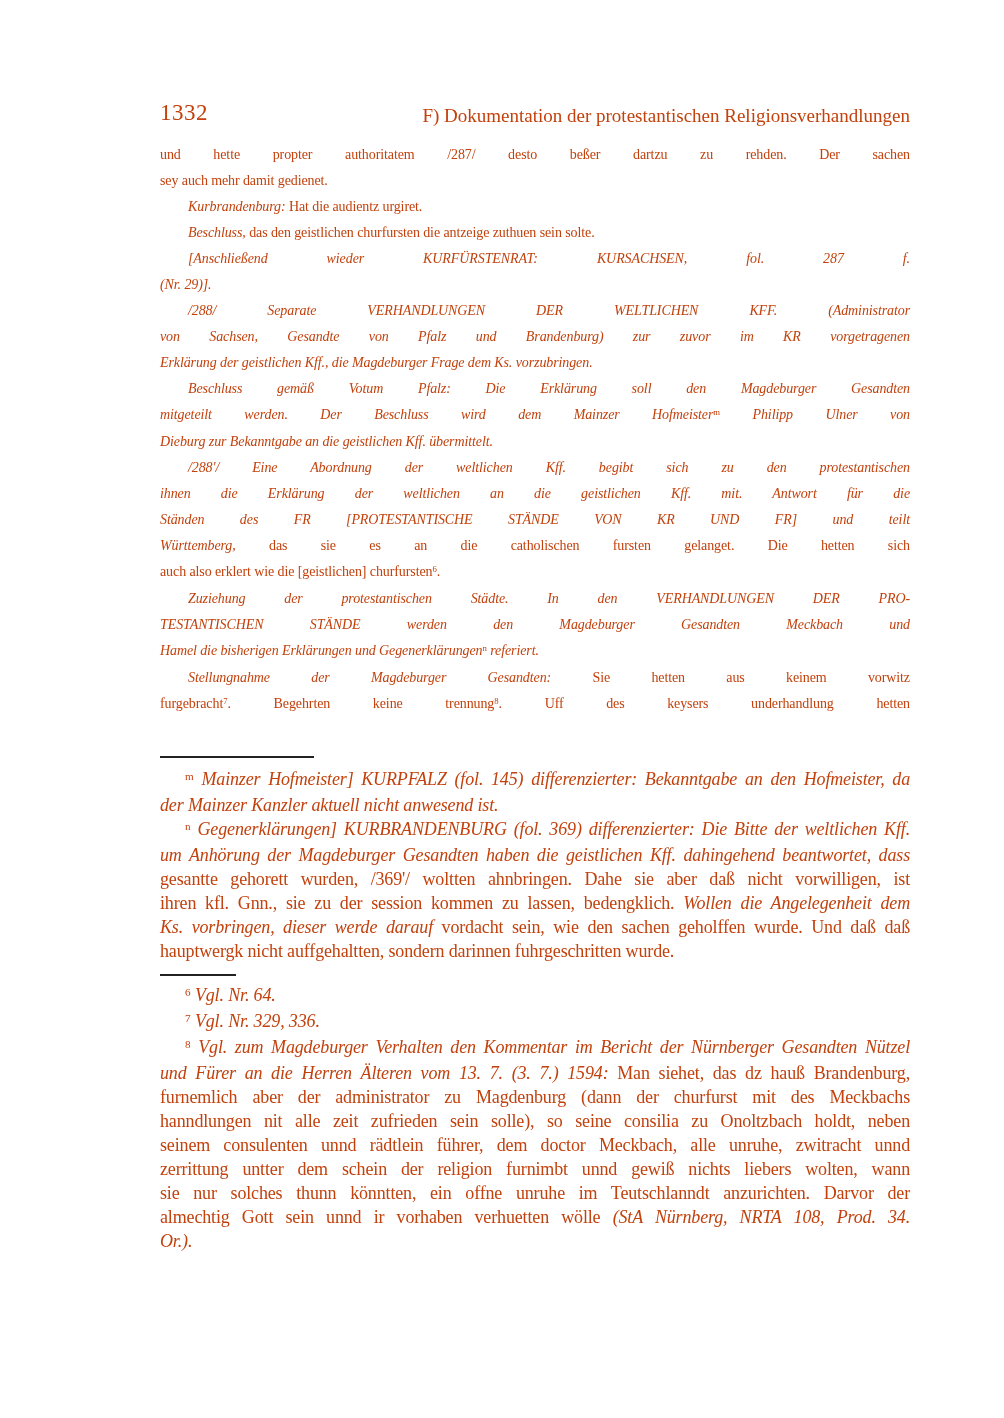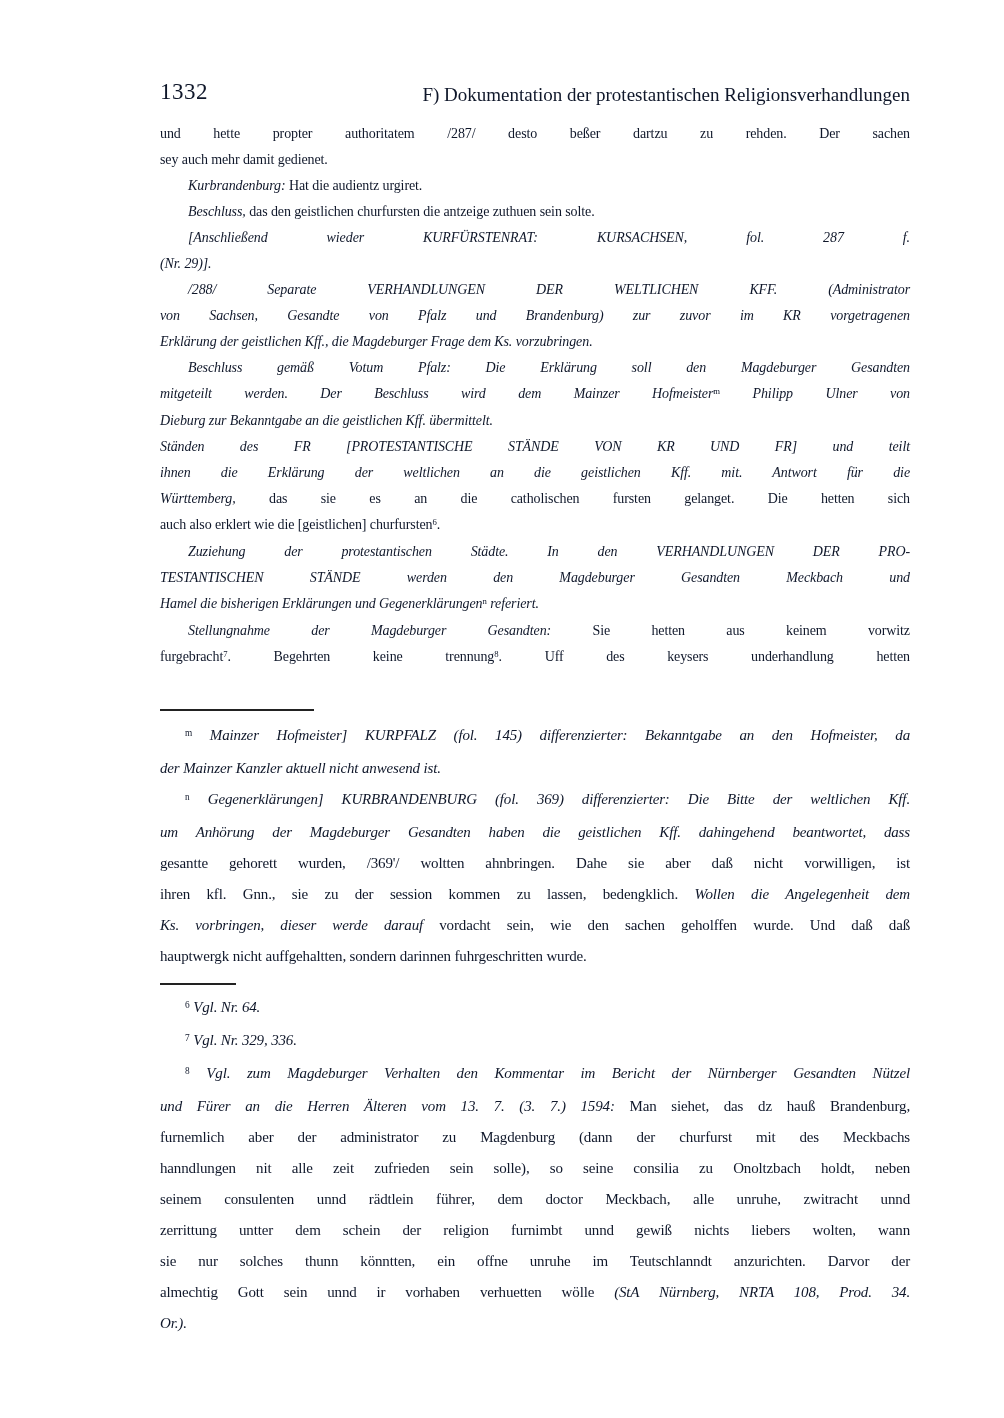--- a/index.html
+++ b/index.html
@@ -5,25 +5,25 @@
   html, body {
     margin: 0;
     padding: 0;
     background: #ffffff;
   }
   .page {
     position: relative;
     width: 1004px;
     height: 1418px;
     background: #ffffff;
-    color: #0f172a;
+    color: #c2410c;
     font-family: "Liberation Serif", serif;
     overflow: hidden;
     box-sizing: border-box;
-    padding-top: 79px;
+    padding-top: 100px;
   }
   .content {
     margin-left: 160px;
     width: 750px;
   }
   
   .running-header {
     position: relative;
     height: 30px;
   }
@@ -44,22 +44,22 @@
   }
   
   .body-text {
     margin-top: 12px;
     font-size: 14px;
     line-height: 26px;
     letter-spacing: -0.1px;
   }
   
   .footnotes {
-    font-size: 15px;
-    line-height: 31px;
+    font-size: 18px;
+    line-height: 24px;
     letter-spacing: -0.15px;
   }
   .fn-rule {
     height: 2px;
     background: #222222;
   }
   .rule-letters {
     width: 154px;
     margin: 38px 0 9px 0;
   }
@@ -121,22 +121,23 @@
           <div class="line jl ind"><span class="seg-i">/288/ Separate VERHANDLUNGEN DER WELTLICHEN KFF. (Administrator</span></div>
           <div class="line jl"><span class="seg-i">von Sachsen, Gesandte von Pfalz und Brandenburg) zur zuvor im KR vorgetragenen</span></div>
           <div class="line"><span class="seg-i">Erklärung der geistlichen Kff., die Magdeburger Frage dem Ks. vorzubringen.</span></div>
         </div>
         <div class="para">
           <div class="line jl ind"><span class="seg-i">Beschluss gemäß Votum Pfalz: Die Erklärung soll den Magdeburger Gesandten</span></div>
           <div class="line jl"><span class="seg-i">mitgeteilt werden. Der Beschluss wird dem Mainzer Hofmeister</span><span class="seg-s">m</span><span class="seg-i"> Philipp Ulner von</span></div>
           <div class="line"><span class="seg-i">Dieburg zur Bekanntgabe an die geistlichen Kff. übermittelt.</span></div>
         </div>
         <div class="para">
+          <div class="line jl ind"><span class="seg-i">/288'/ Eine Abordnung der weltlichen Kff. begibt sich zu den protestantischen</span></div>
+          <div class="line jl"><span class="seg-i">ihnen die Erklärung der weltlichen an die geistlichen Kff. mit. Antwort für die</span></div>
           <div class="line jl"><span class="seg-i">Ständen des FR [PROTESTANTISCHE STÄNDE VON KR UND FR] und teilt</span></div>
-          <div class="line jl"><span class="seg-i">ihnen die Erklärung der weltlichen an die geistlichen Kff. mit. Antwort für die</span></div>
           <div class="line jl"><span class="seg-i">Württemberg, </span><span class="seg-r">das sie es an die catholischen fursten gelanget. Die hetten sich</span></div>
           <div class="line"><span class="seg-r">auch also erklert wie die [geistlichen] churfursten</span><span class="seg-s">6</span><span class="seg-r">.</span></div>
         </div>
         <div class="para">
           <div class="line jl ind"><span class="seg-i">Zuziehung der protestantischen Städte. In den VERHANDLUNGEN DER PRO-</span></div>
           <div class="line jl"><span class="seg-i">TESTANTISCHEN STÄNDE werden den Magdeburger Gesandten Meckbach und</span></div>
           <div class="line"><span class="seg-i">Hamel die bisherigen Erklärungen und Gegenerklärungen</span><span class="seg-s">n</span><span class="seg-i"> referiert.</span></div>
         </div>
         <div class="para">
           <div class="line jl ind"><span class="seg-i">Stellungnahme der Magdeburger Gesandten: </span><span class="seg-r">Sie hetten aus keinem vorwitz</span></div>

